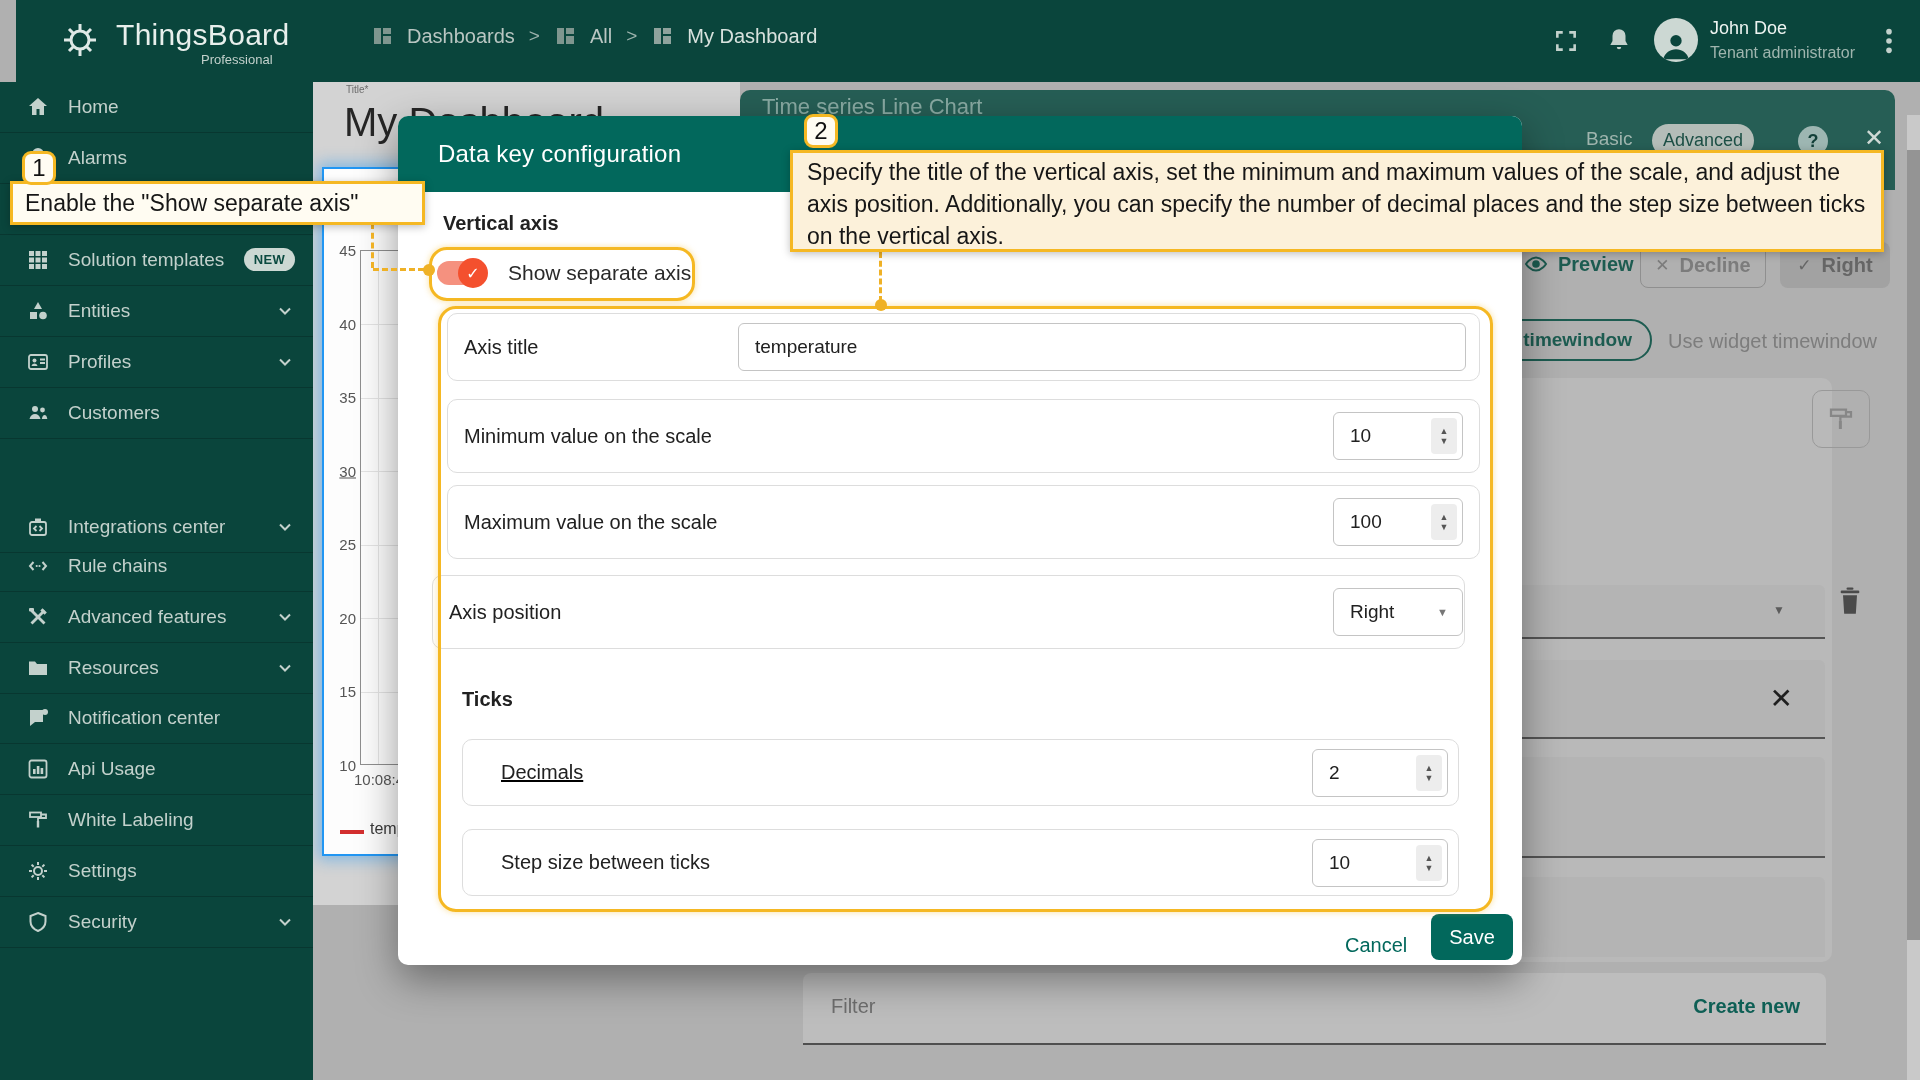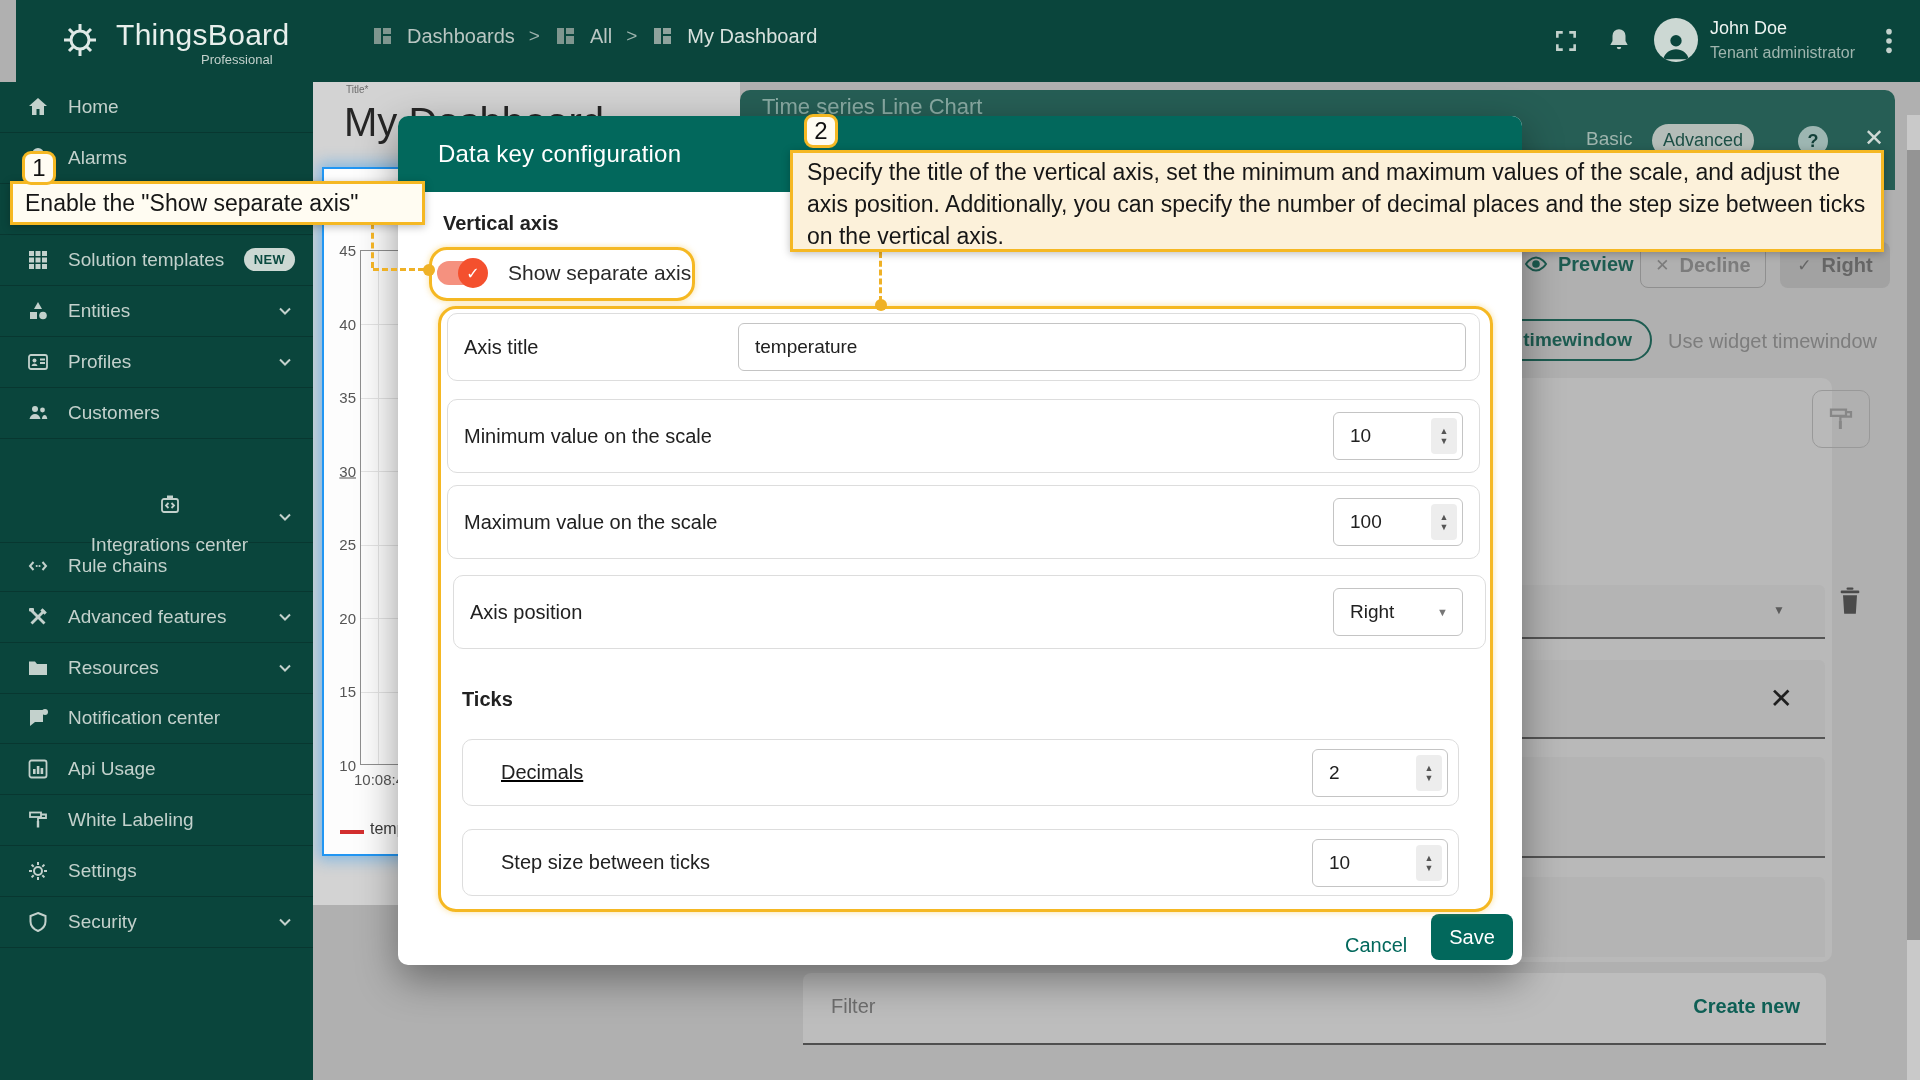--- a/index.html
+++ b/index.html
@@ -287,21 +287,21 @@
     </div>
     <div class="srow" style="top:306px;">
       <svg class="sic" viewBox="0 0 24 24" fill="currentColor">
         <circle cx="9" cy="8" r="3"></circle>
           <circle cx="16.5" cy="9" r="2.4"></circle>
         <path d="M3.5 18c.8-3.4 3-5 5.5-5s4.7 1.6 5.5 5z"></path>
           <path d="M15.8 18c.4-2.5 1.5-4 2.9-4 1 0 2.1.8 2.6 4z"></path>
         </svg>
       <span>Customers</span>
     </div>
-    <div class="srow" style="top:410px;flex-direction:column;">
+    <div class="srow" style="top:420px;">
       <svg class="sic" viewBox="0 0 24 24" fill="none" stroke="currentColor" stroke-width="1.8">
         <rect x="4" y="7" width="16" height="13" rx="2"></rect>
           <path d="M9 3.5h6V7H9z" fill="currentColor" stroke="none"></path>
         <path d="M10.5 11l-2.5 2.5 2.5 2.5M13.5 11l2.5 2.5-2.5 2.5"></path>
         </svg>
       <span>Integrations center</span>
       <svg class="chev" viewBox="0 0 24 24" fill="none" stroke="currentColor" stroke-width="2.4">
           <path d="M6 9l6 6 6-6"></path>
         </svg>
     </div>
@@ -412,21 +412,21 @@
       <span class="flabel">Maximum value on the scale</span>
     </div>
     <div class="numwrap" style="left:935px;top:382px;width:130px;">
       <input value="100" style="">
       <div class="stepper">
         <span>▲</span>
         <span>▼</span>
       </div>
     </div>
 
-    <div class="card" style="left:55px;top:459px;width:1033px;height:74px;">
+    <div class="card" style="left:34px;top:459px;width:1033px;height:74px;">
       <span class="flabel">Axis position</span>
     </div>
     <div class="selwrap" style="left:935px;top:472px;width:130px;">
       <span>Right</span>
       <span class="selarrow">▼</span>
     </div>
 
     <span class="secthead" style="left:64px;top:572px;">Ticks</span>
 
     <div class="card" style="left:64px;top:623px;width:997px;height:67px;padding-left:38px;text-decoration:underline;">

